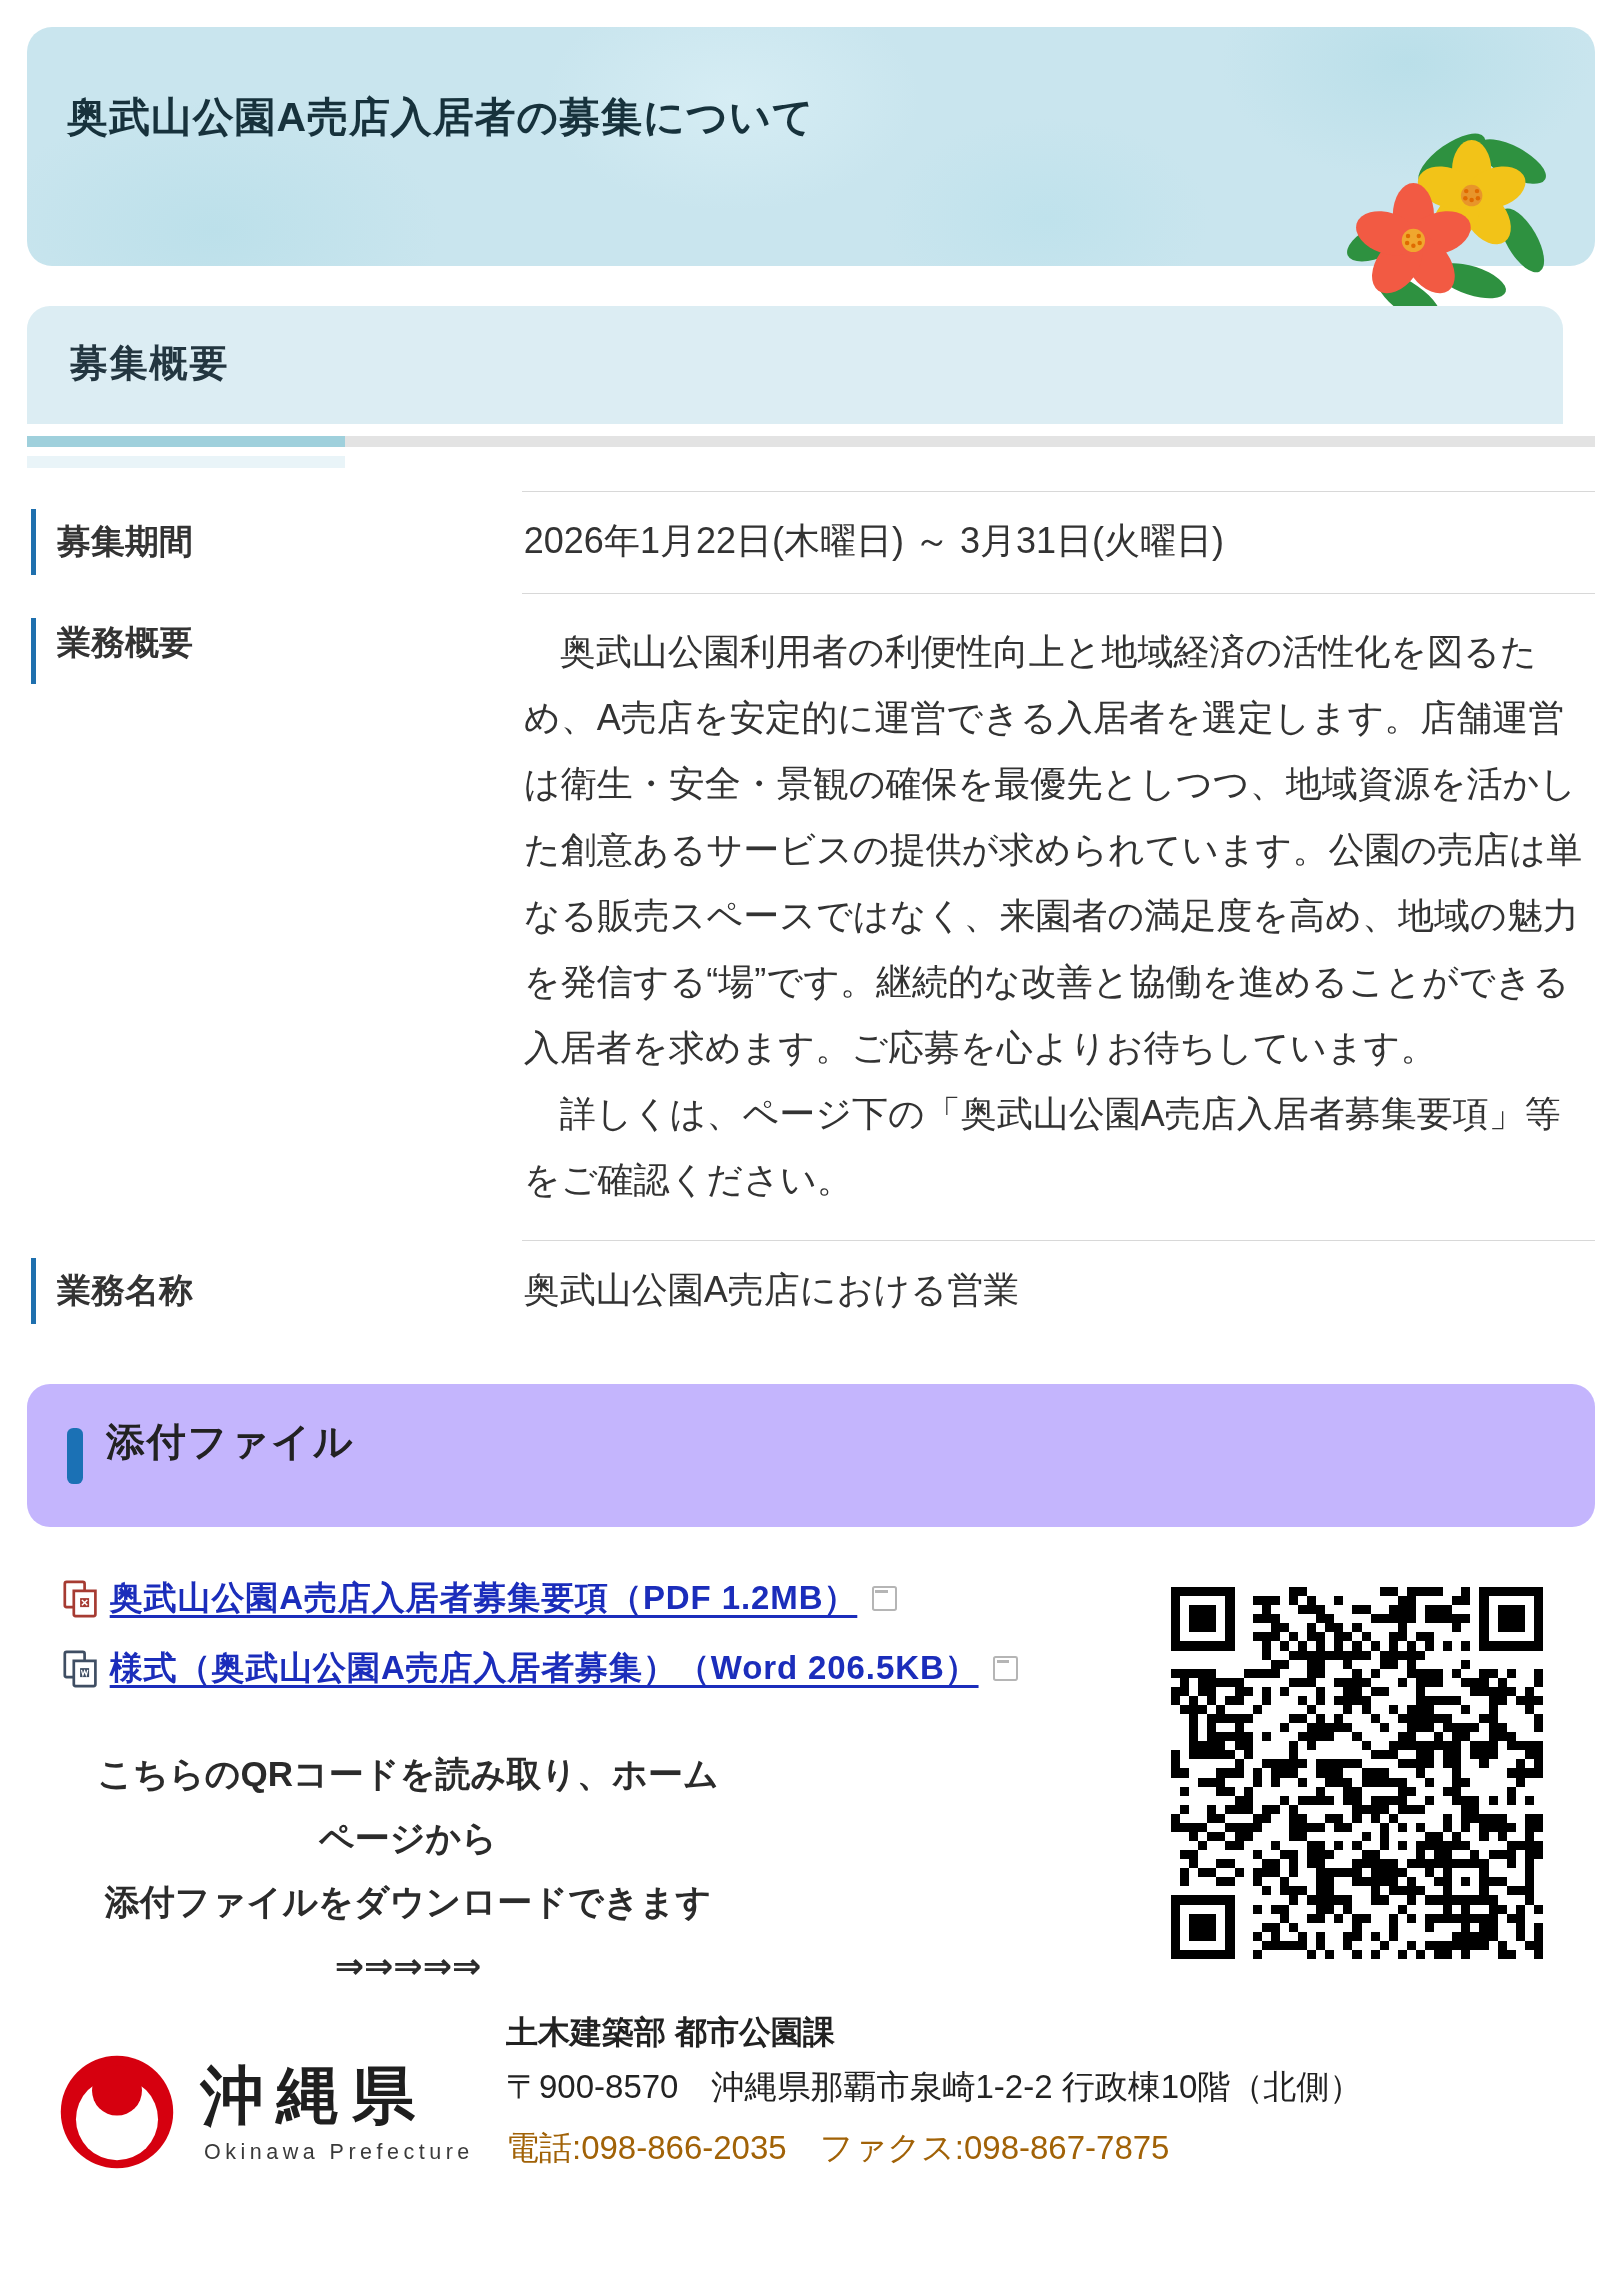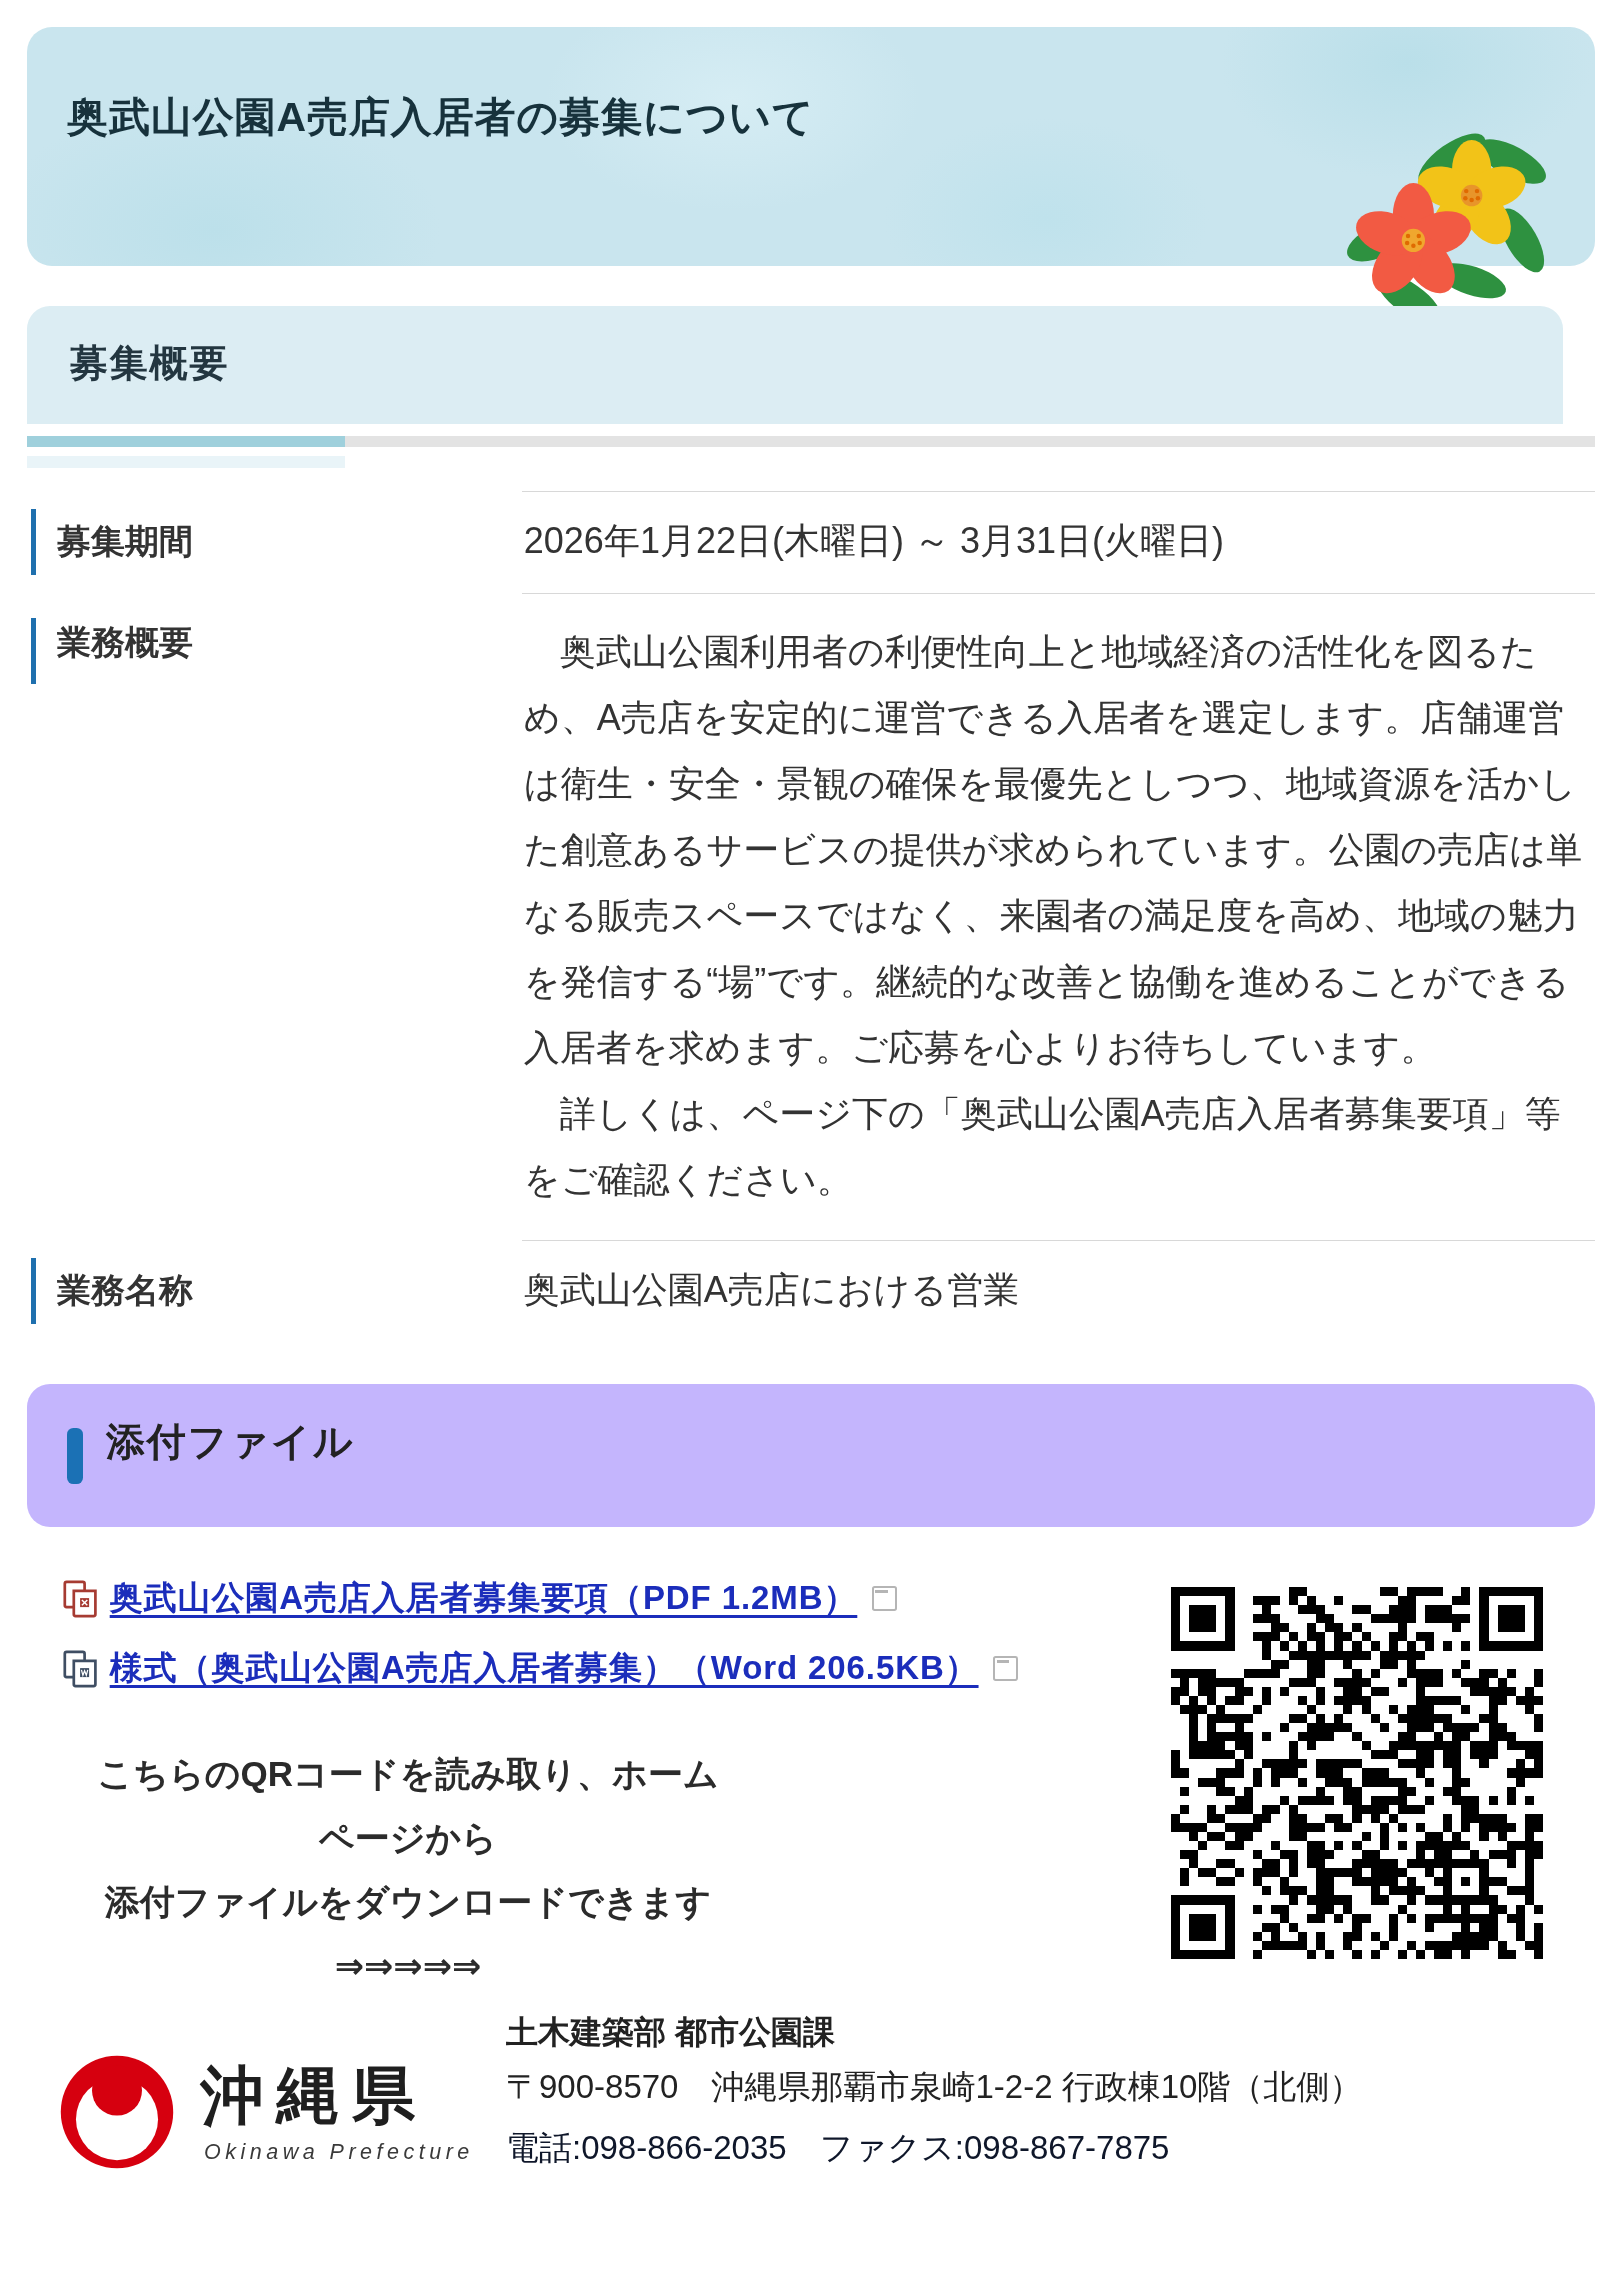--- a/index.html
+++ b/index.html
@@ -90,25 +90,25 @@
   .qr{position:absolute;left:1171px;top:1587px;width:372px;height:372px;background:#fff;}
 
   
   .logo{position:absolute;left:59px;top:2054px;width:116px;height:116px;}
   .org-jp{
     position:absolute;left:201px;top:2053px;margin:0;
     font-size:63px;font-weight:bold;color:#1f1f1f;letter-spacing:12.5px;
   }
   .org-en{
     position:absolute;left:204px;top:2140px;margin:0;
-    font-size:21.5px;color:#3a3a3a;letter-spacing:4.5px;font-style:italic;
+    font-size:21.5px;color:#3a3a3a;letter-spacing:4.5px;
   }
   .f-dept{position:absolute;left:506px;top:2011px;font-size:32px;font-weight:bold;color:#222;}
   .f-addr{position:absolute;left:506px;top:2065px;font-size:33px;color:#222;}
-  .f-tel{position:absolute;left:506px;top:2126px;font-size:33px;color:#0f172a;}
+  .f-tel{position:absolute;left:506px;top:2126px;font-size:33px;color:#a16207;}
 </style>
 </head>
 <body>
 
 <div class="page">
 
   <div class="header">
     <h1>奥武山公園A売店入居者の募集について</h1>
     <svg class="flowers" viewBox="0 0 225 250">
 

